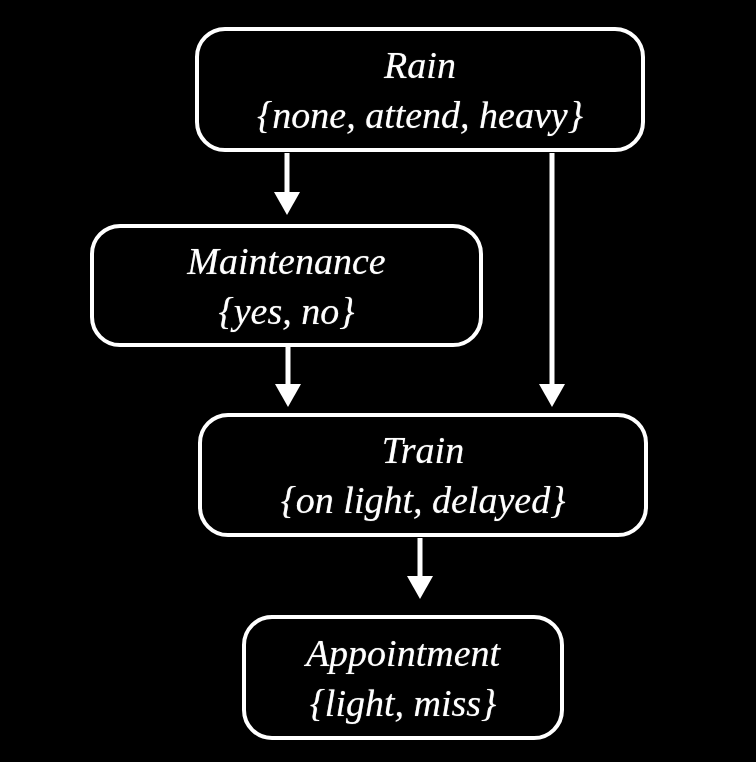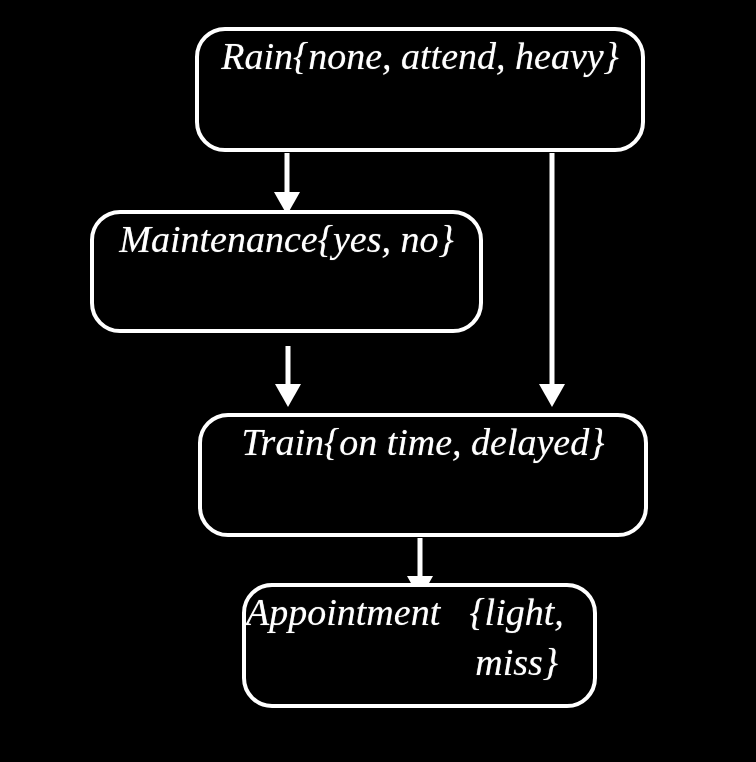--- a/index.html
+++ b/index.html
@@ -30,32 +30,33 @@
     fill: #ffffff;
   }
   .node {
     position: absolute;
     box-sizing: border-box;
     border: 4px solid #ffffff;
     border-radius: 30px;
     background: #000000;
     color: #ffffff;
     display: flex;
+    flex-direction: column;
     justify-content: center;
-    align-items: flex-start;
+    align-items: center;
     text-align: center;
     font-style: italic;
     font-size: 38px;
     line-height: 50px;
     text-shadow: 0 0 1px rgba(255,255,255,0.6);
   }
   .node-rain        { left: 195px; top: 27px;  width: 450px; height: 125px; }
-  .node-maintenance { left: 90px;  top: 210px; width: 393px; height: 123px; }
+  .node-maintenance { left: 90px;  top: 224px; width: 393px; height: 123px; }
   .node-train       { left: 198px; top: 413px; width: 450px; height: 124px; }
-  .node-appointment { left: 242px; top: 583px; width: 355px; height: 125px; font-style: italic; }
+  .node-appointment { left: 242px; top: 615px; width: 322px; height: 125px; font-style: italic; }
 </style>
 </head>
 <body>
 
 <div class="canvas">
 
   <svg class="edges" viewBox="0 0 756 762" xmlns="http://www.w3.org/2000/svg">
     <g>
       <line x1="287" y1="153" x2="287" y2="194"></line>
       <polygon points="274,192 300,192 287,215"></polygon>
@@ -79,21 +80,21 @@
     <div>{none, attend, heavy}</div>
   </div>
 
   <div class="node node-maintenance">
     <div>Maintenance</div>
     <div>{yes, no}</div>
   </div>
 
   <div class="node node-train">
     <div>Train</div>
-    <div>{on time, delayed}</div>
+    <div>{on light, delayed}</div>
   </div>
 
   <div class="node node-appointment">
     <div>Appointment</div>
     <div>{light, miss}</div>
   </div>
 
 </div>
 
 </body></html>

